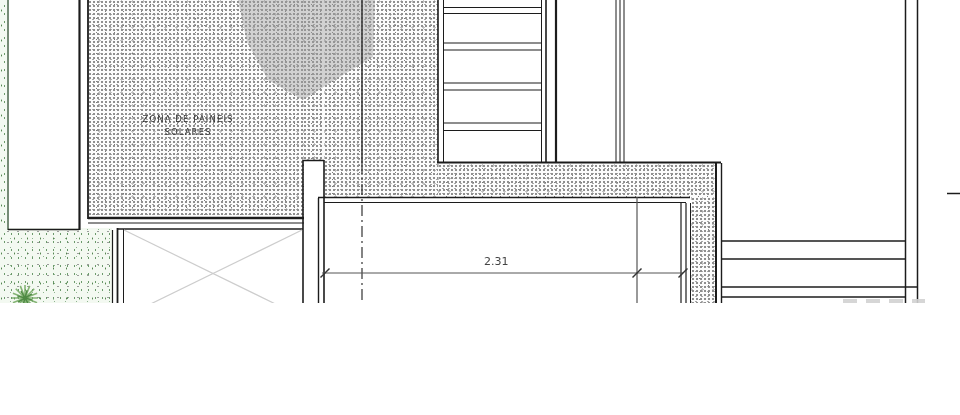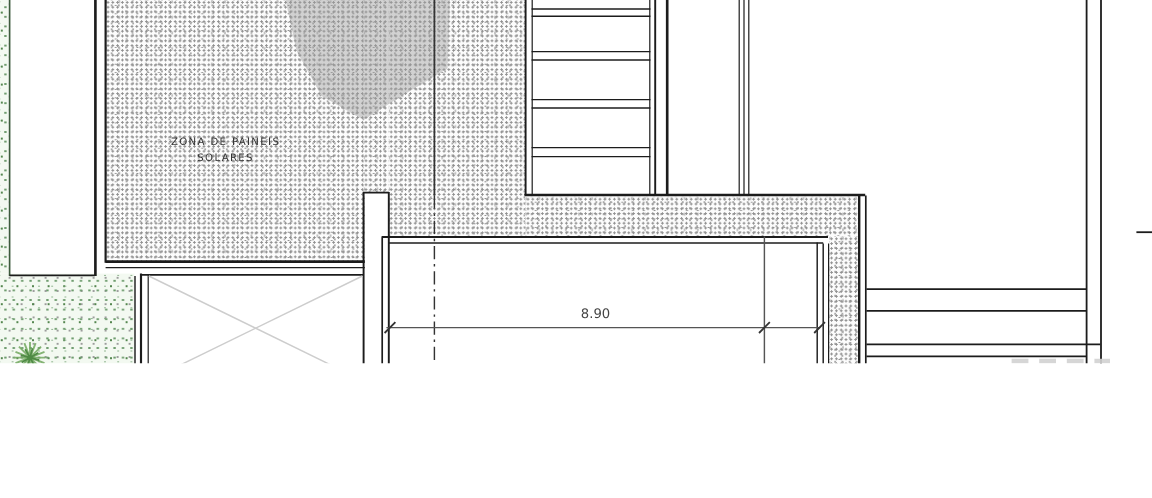--- a/index.html
+++ b/index.html
@@ -179,17 +179,17 @@
     <g transform="translate(27,372)">
       <path d="M0,-13 L0,13 M-13,0 L13,0 M-9.2,-9.2 L9.2,9.2 M-9.2,9.2 L9.2,-9.2 M-4.7,-12.1 L4.7,12.1 M-12.1,-4.7 L12.1,4.7 M-12.1,4.7 L12.1,-4.7 M-4.7,12.1 L4.7,-12.1" stroke="#71a85f" stroke-width="1.6" fill="none" opacity="0.85"></path>
       <path d="M0,-8 L0,8 M-8,0 L8,0 M-5.7,-5.7 L5.7,5.7 M-5.7,5.7 L5.7,-5.7" stroke="#4e8a44" stroke-width="1.4" fill="none" transform="rotate(15)"></path>
       <circle cx="0" cy="0" r="2.2" fill="#4e8a44"></circle>
     </g>
   </svg>
 
   <div class="label zona" style="left:118px;top:114px;width:140px;">ZONA DE PAINEIS</div>
   <div class="label zona" style="left:118px;top:127px;width:140px;text-align:center;">SOLARES</div>
 
-  <div class="label dim" style="left:484px;top:255px;">8.90</div>
+  <div class="label dim" style="left:484px;top:255px;">2.31</div>
 
   <div class="label dim dim-vert" style="left:612px;top:337px;">4.60</div>
 
 </div>
 
 </body></html>

